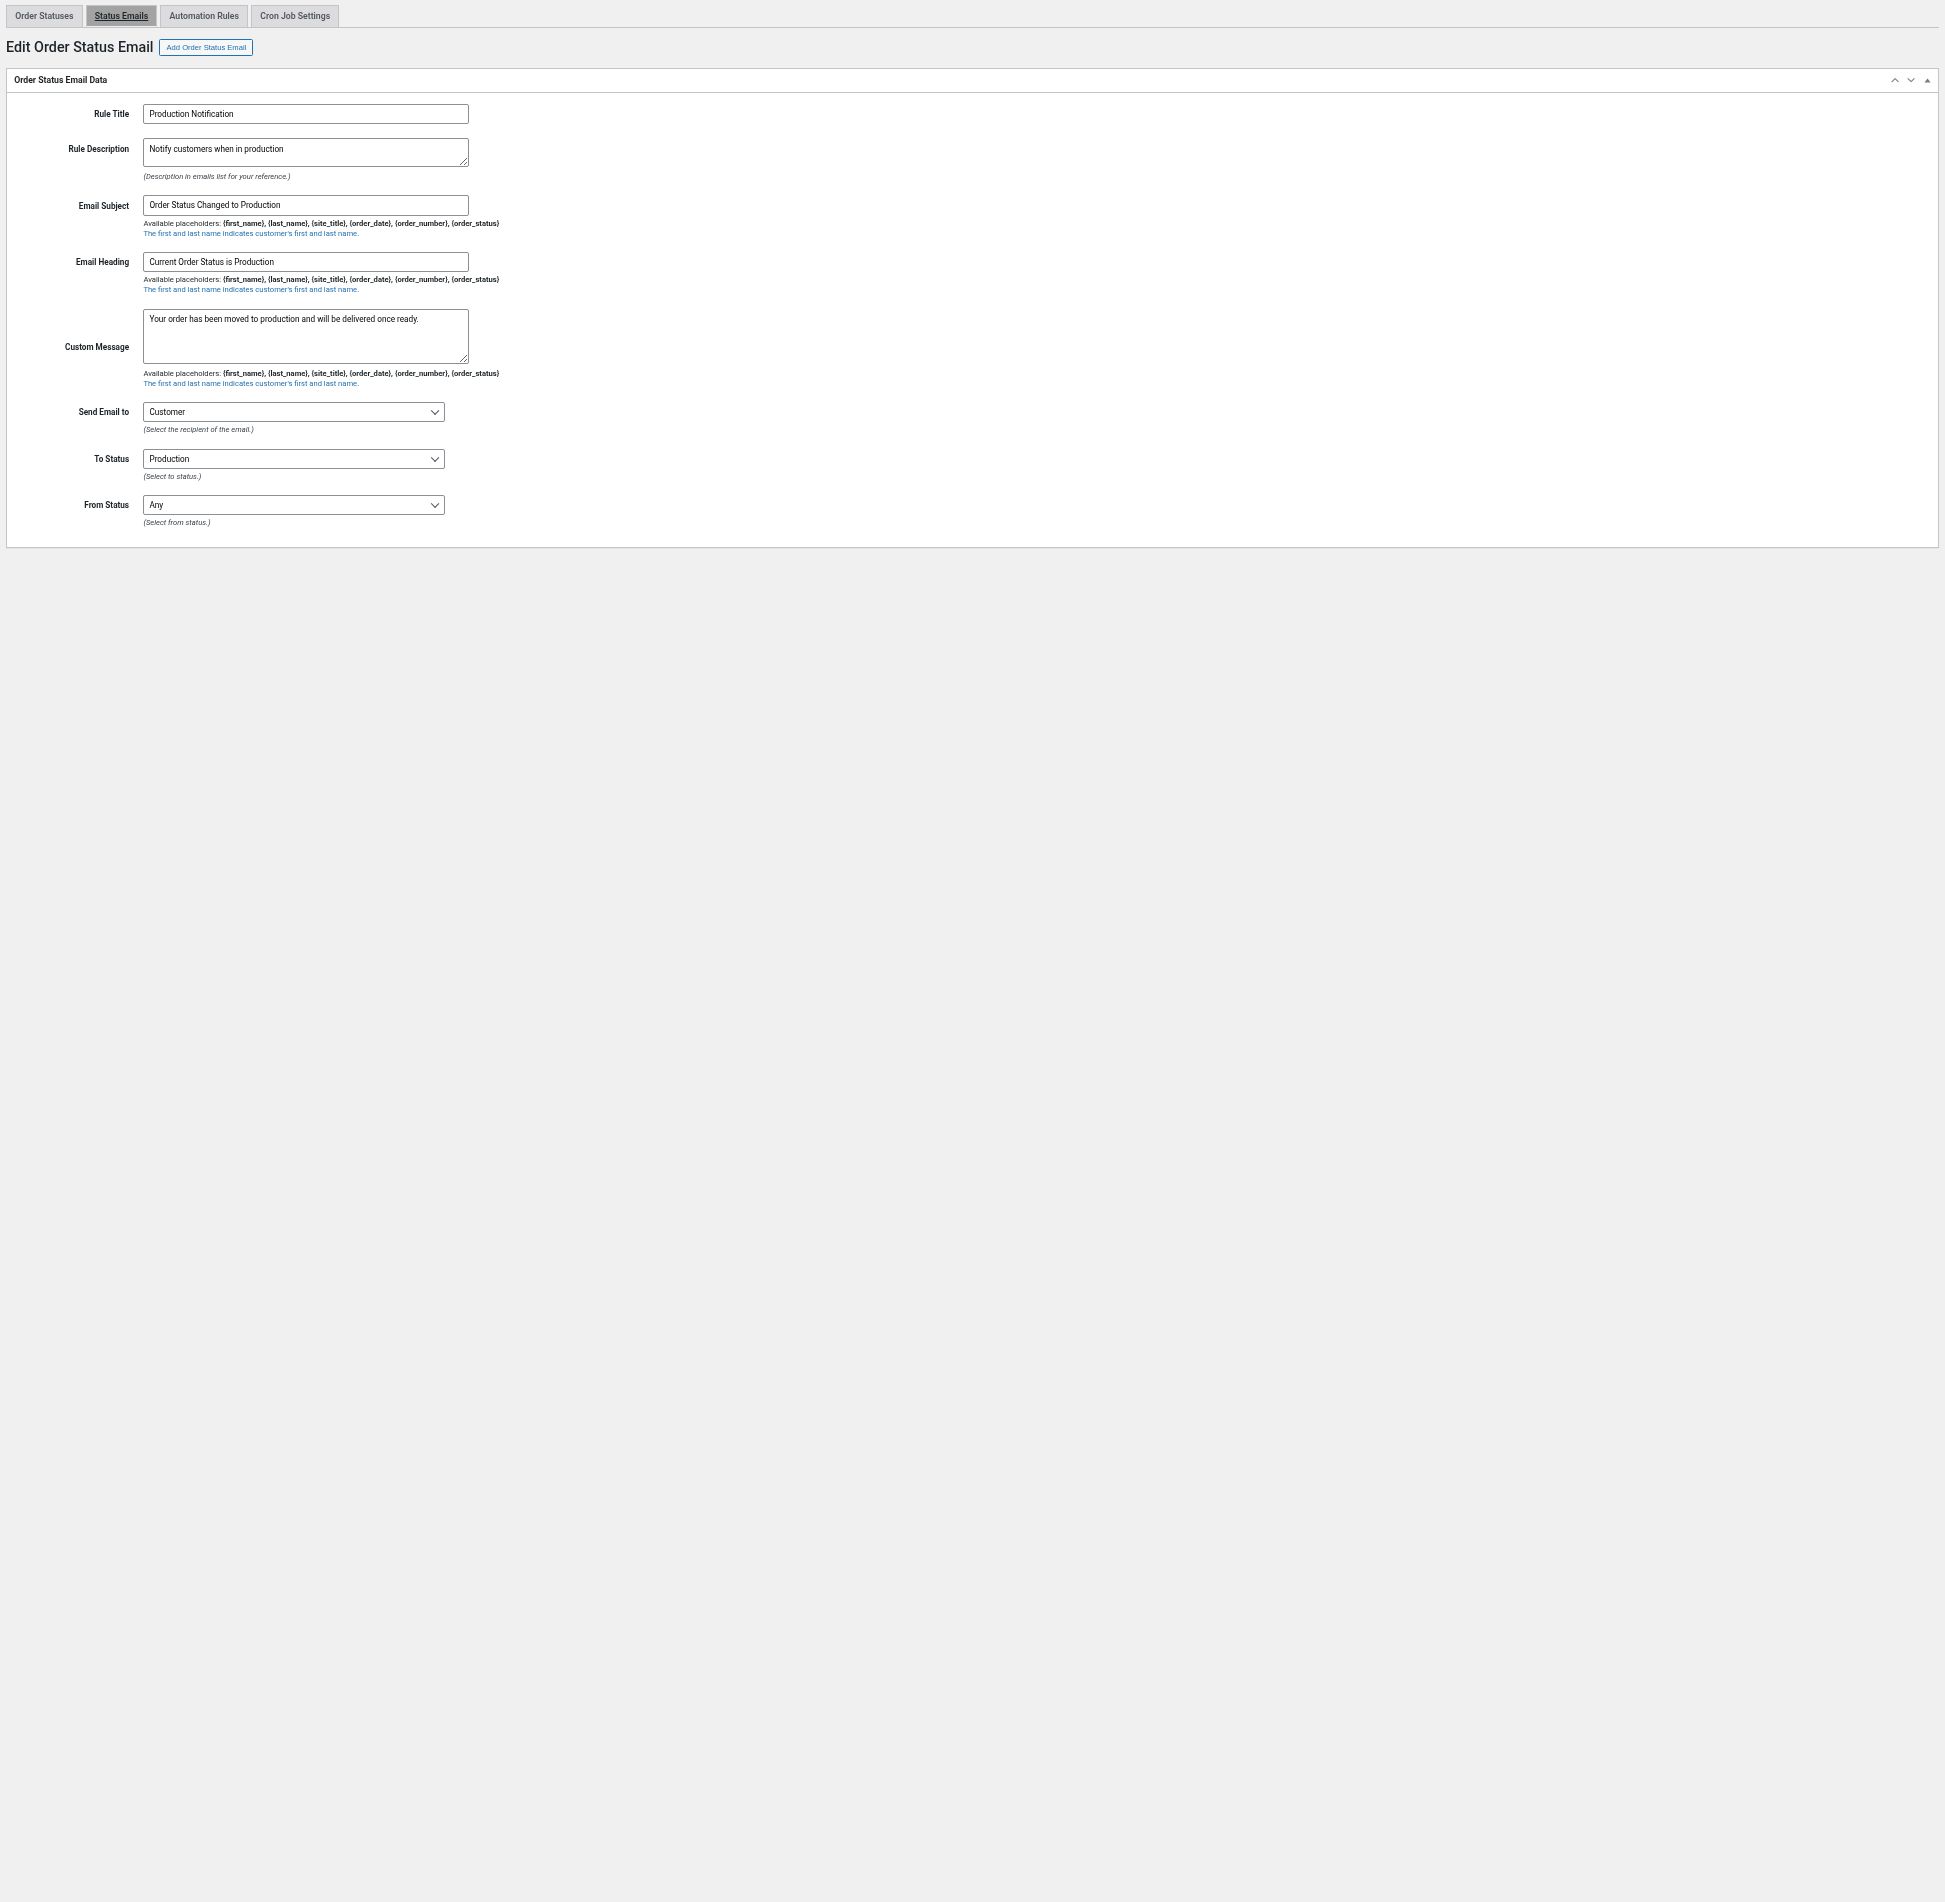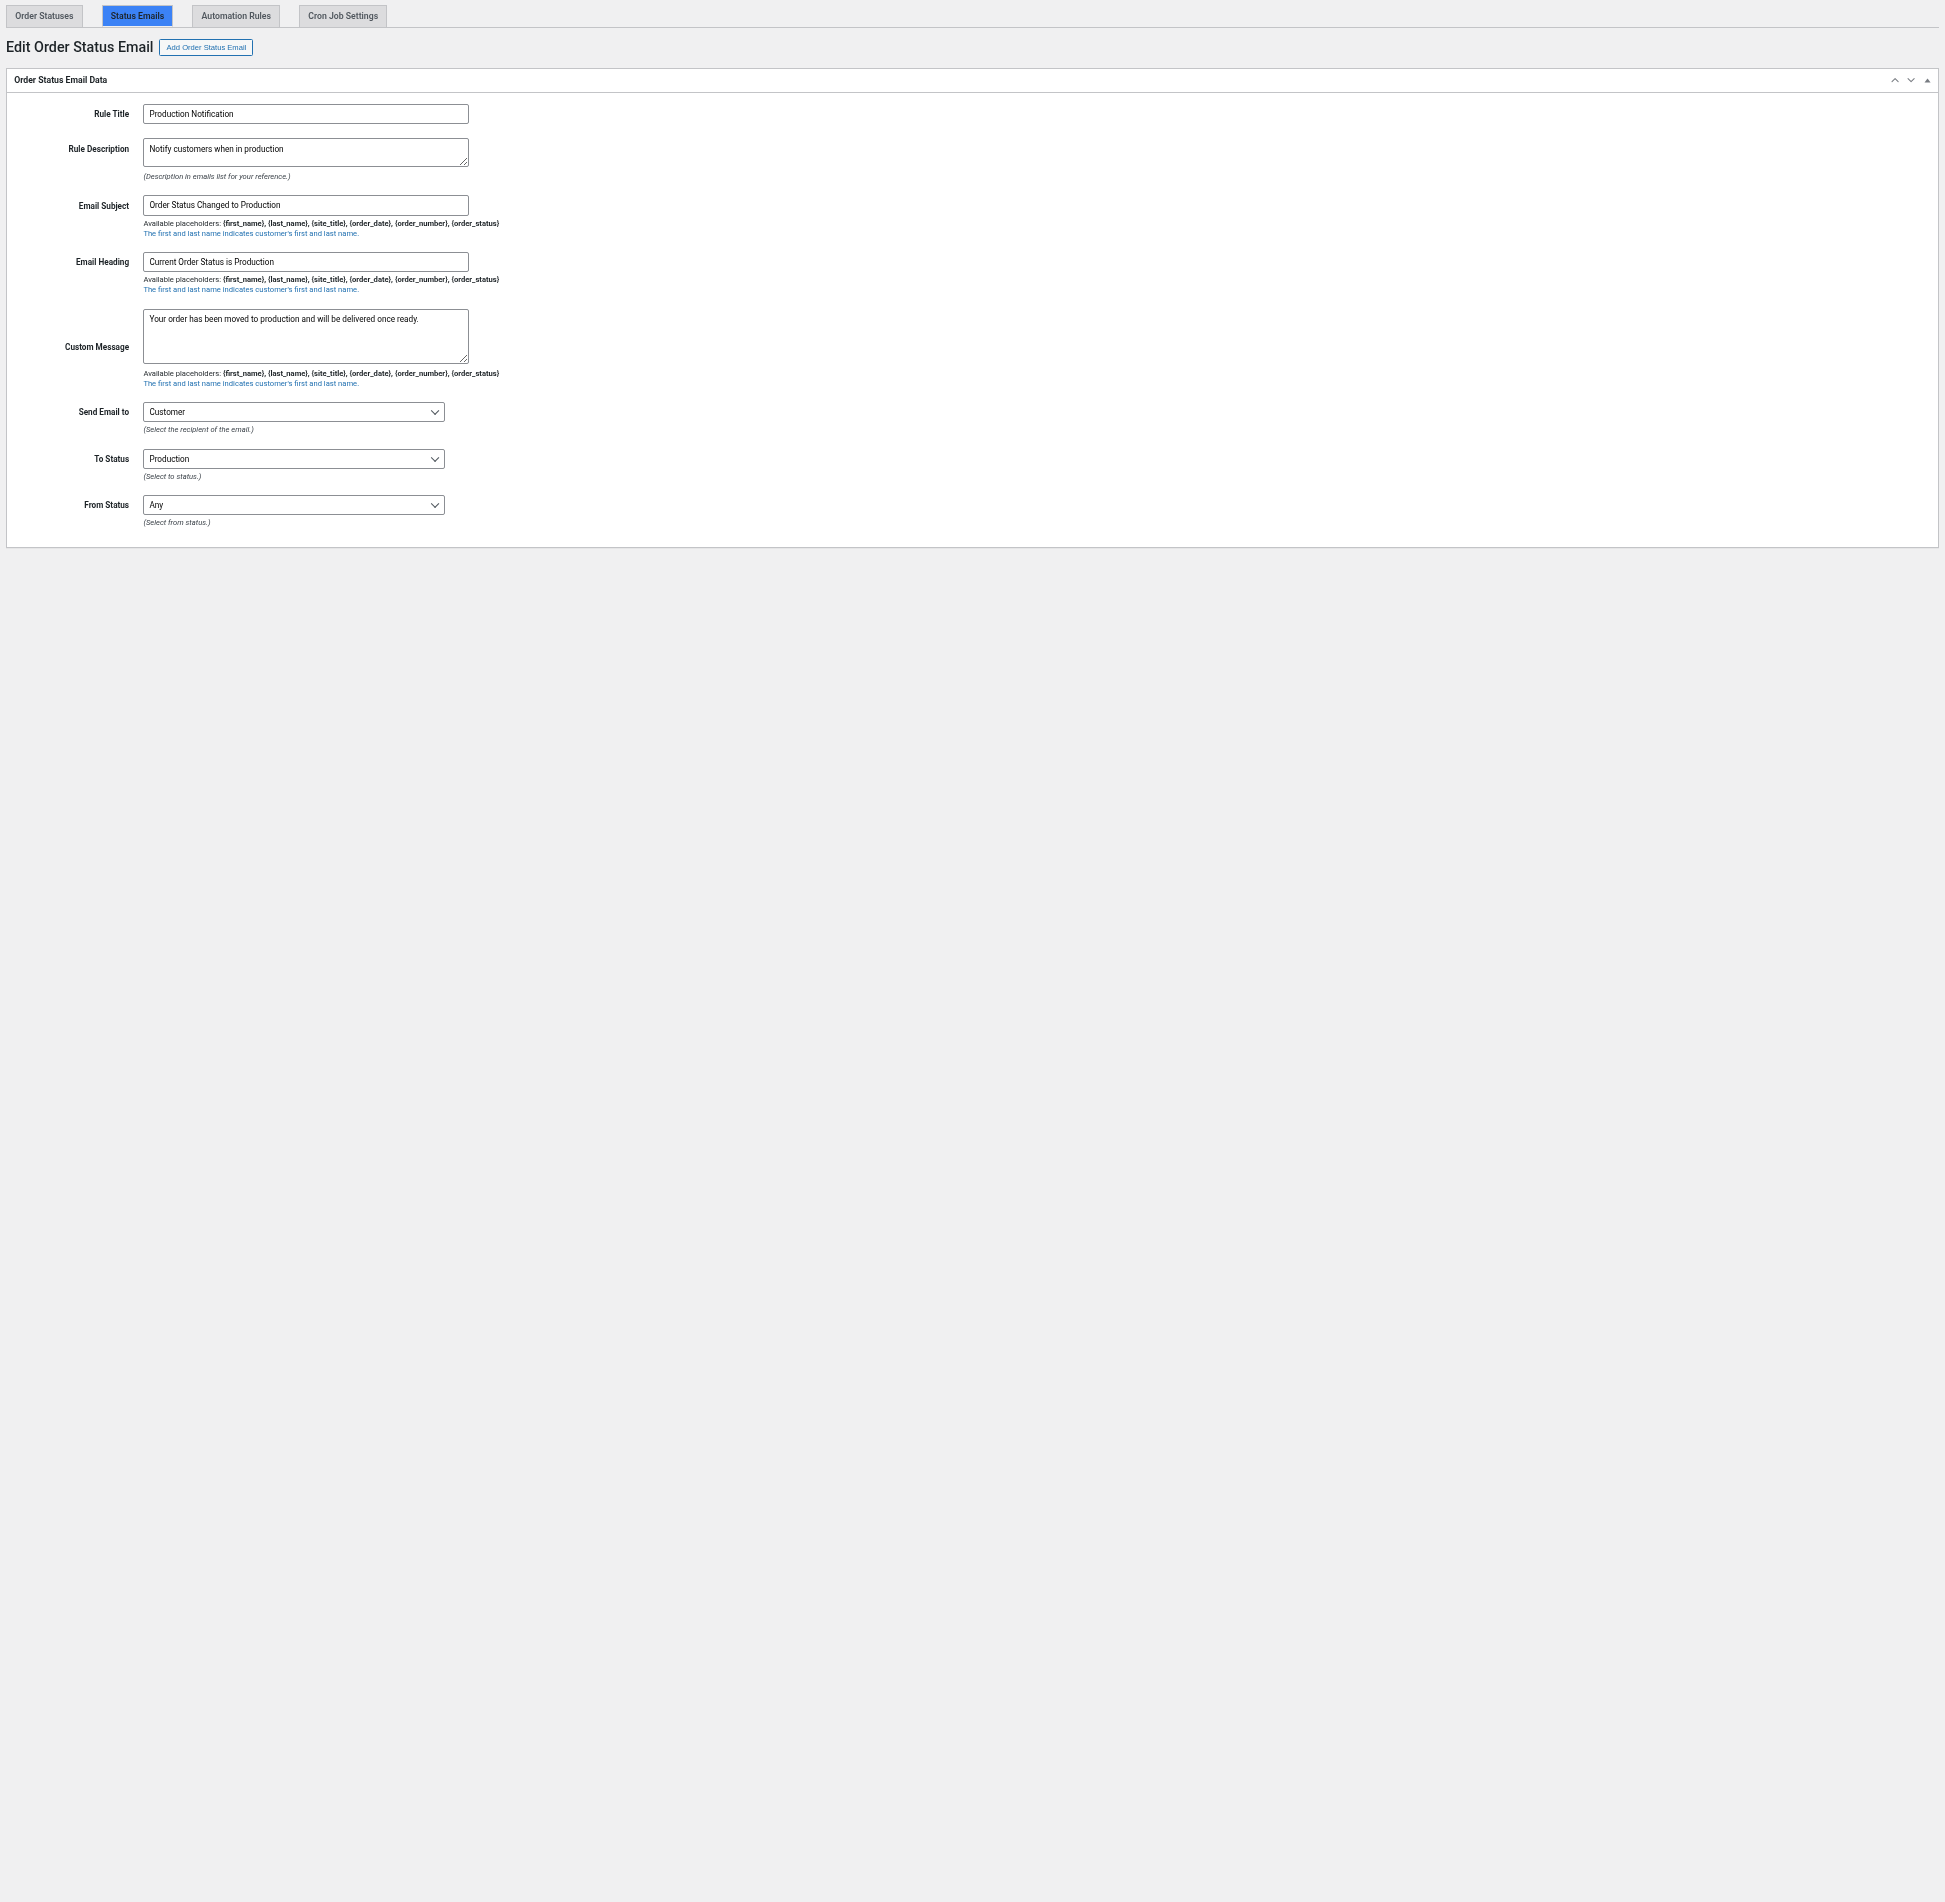--- a/index.html
+++ b/index.html
@@ -6,39 +6,40 @@
   body {
     margin: 0;
     font-family: -apple-system, BlinkMacSystemFont, "Segoe UI", Roboto, sans-serif;
     background: #f0f0f1;
     color: #1d2327;
     font-size: 8.2px;
   }
   .wrap { padding: 0 6.1px 20.4px 6.1px; }
   .tabs {
     display: flex;
-    gap: 19px;
+    gap: 3px;
     padding-top: 5.1px;
     border-bottom: 0.5px solid #c3c4c7;
   }
   .tab {
     padding: 5.1px 8.2px;
     background: #dcdcde;
     border: 0.5px solid #c3c4c7;
     border-bottom: none;
     color: #50575e;
     font-weight: 600;
     font-size: 8.7px;
     cursor: pointer;
     margin-bottom: -0.5px;
   }
   .tab.active {
-    background: #3b82f6;
+    background: #a3a3a3;
     border-bottom: 0.5px solid #f0f0f1;
     color: #1d2327;
+    text-decoration: underline;
   }
   .heading-row {
     display: flex;
     gap: 6px;
     margin: 11.2px 0 12.2px 0;
   }
   h1 {
     font-size: 14.3px;
     font-weight: 500;
     margin: 0;

